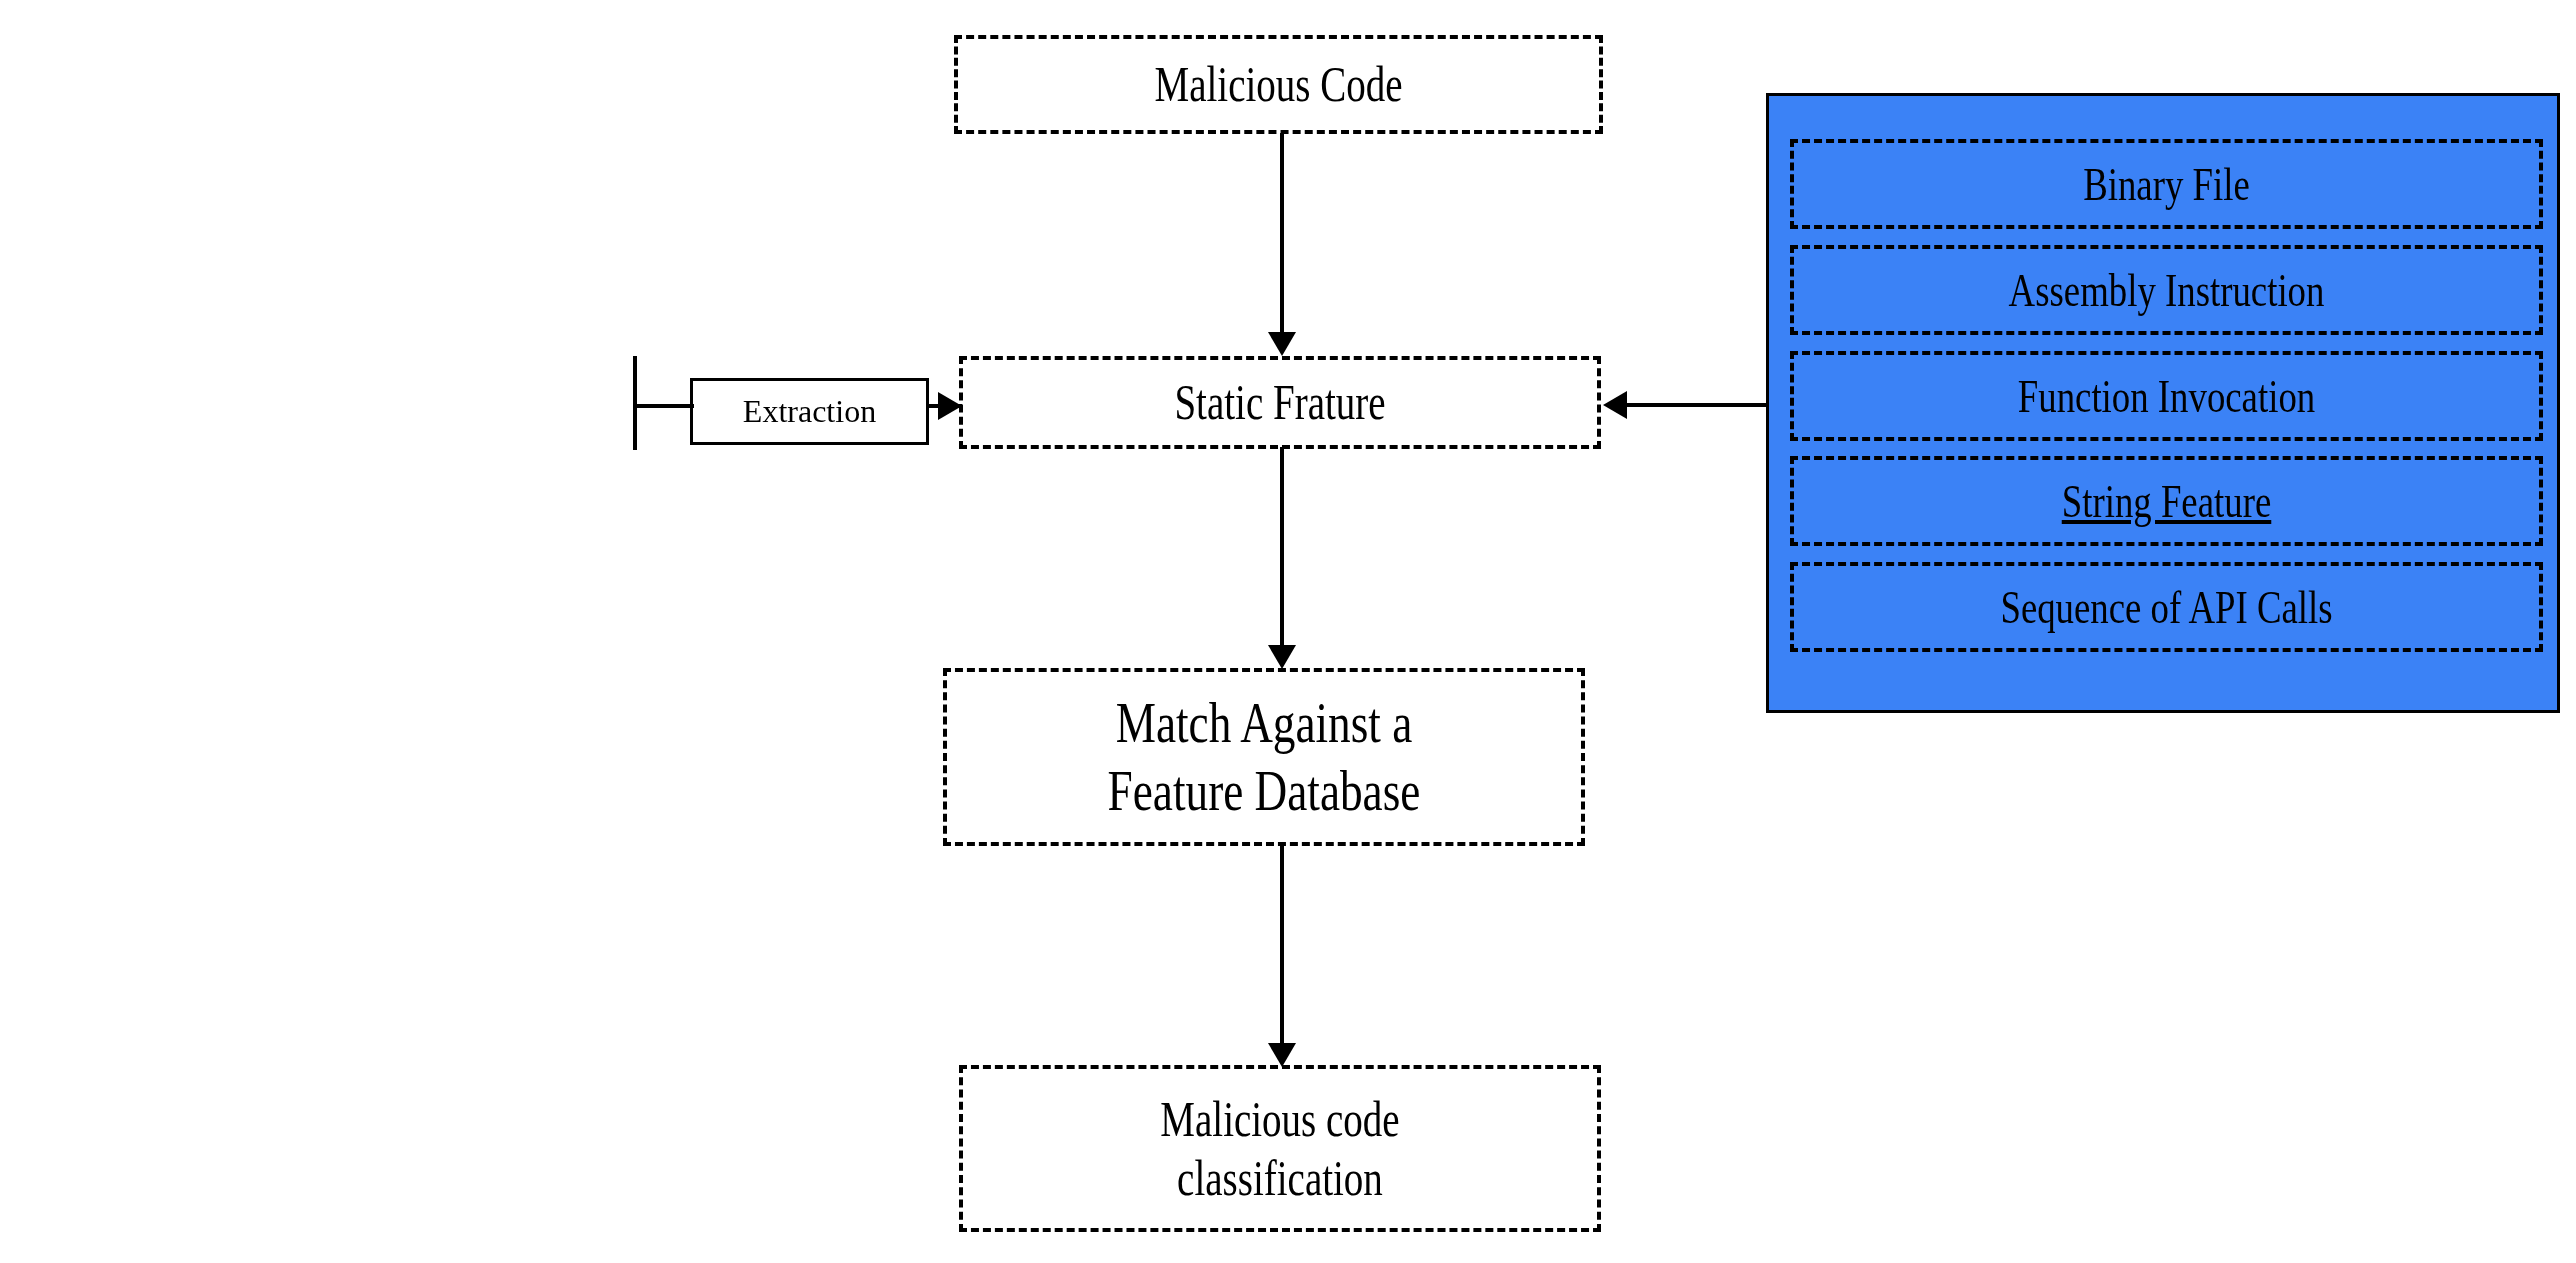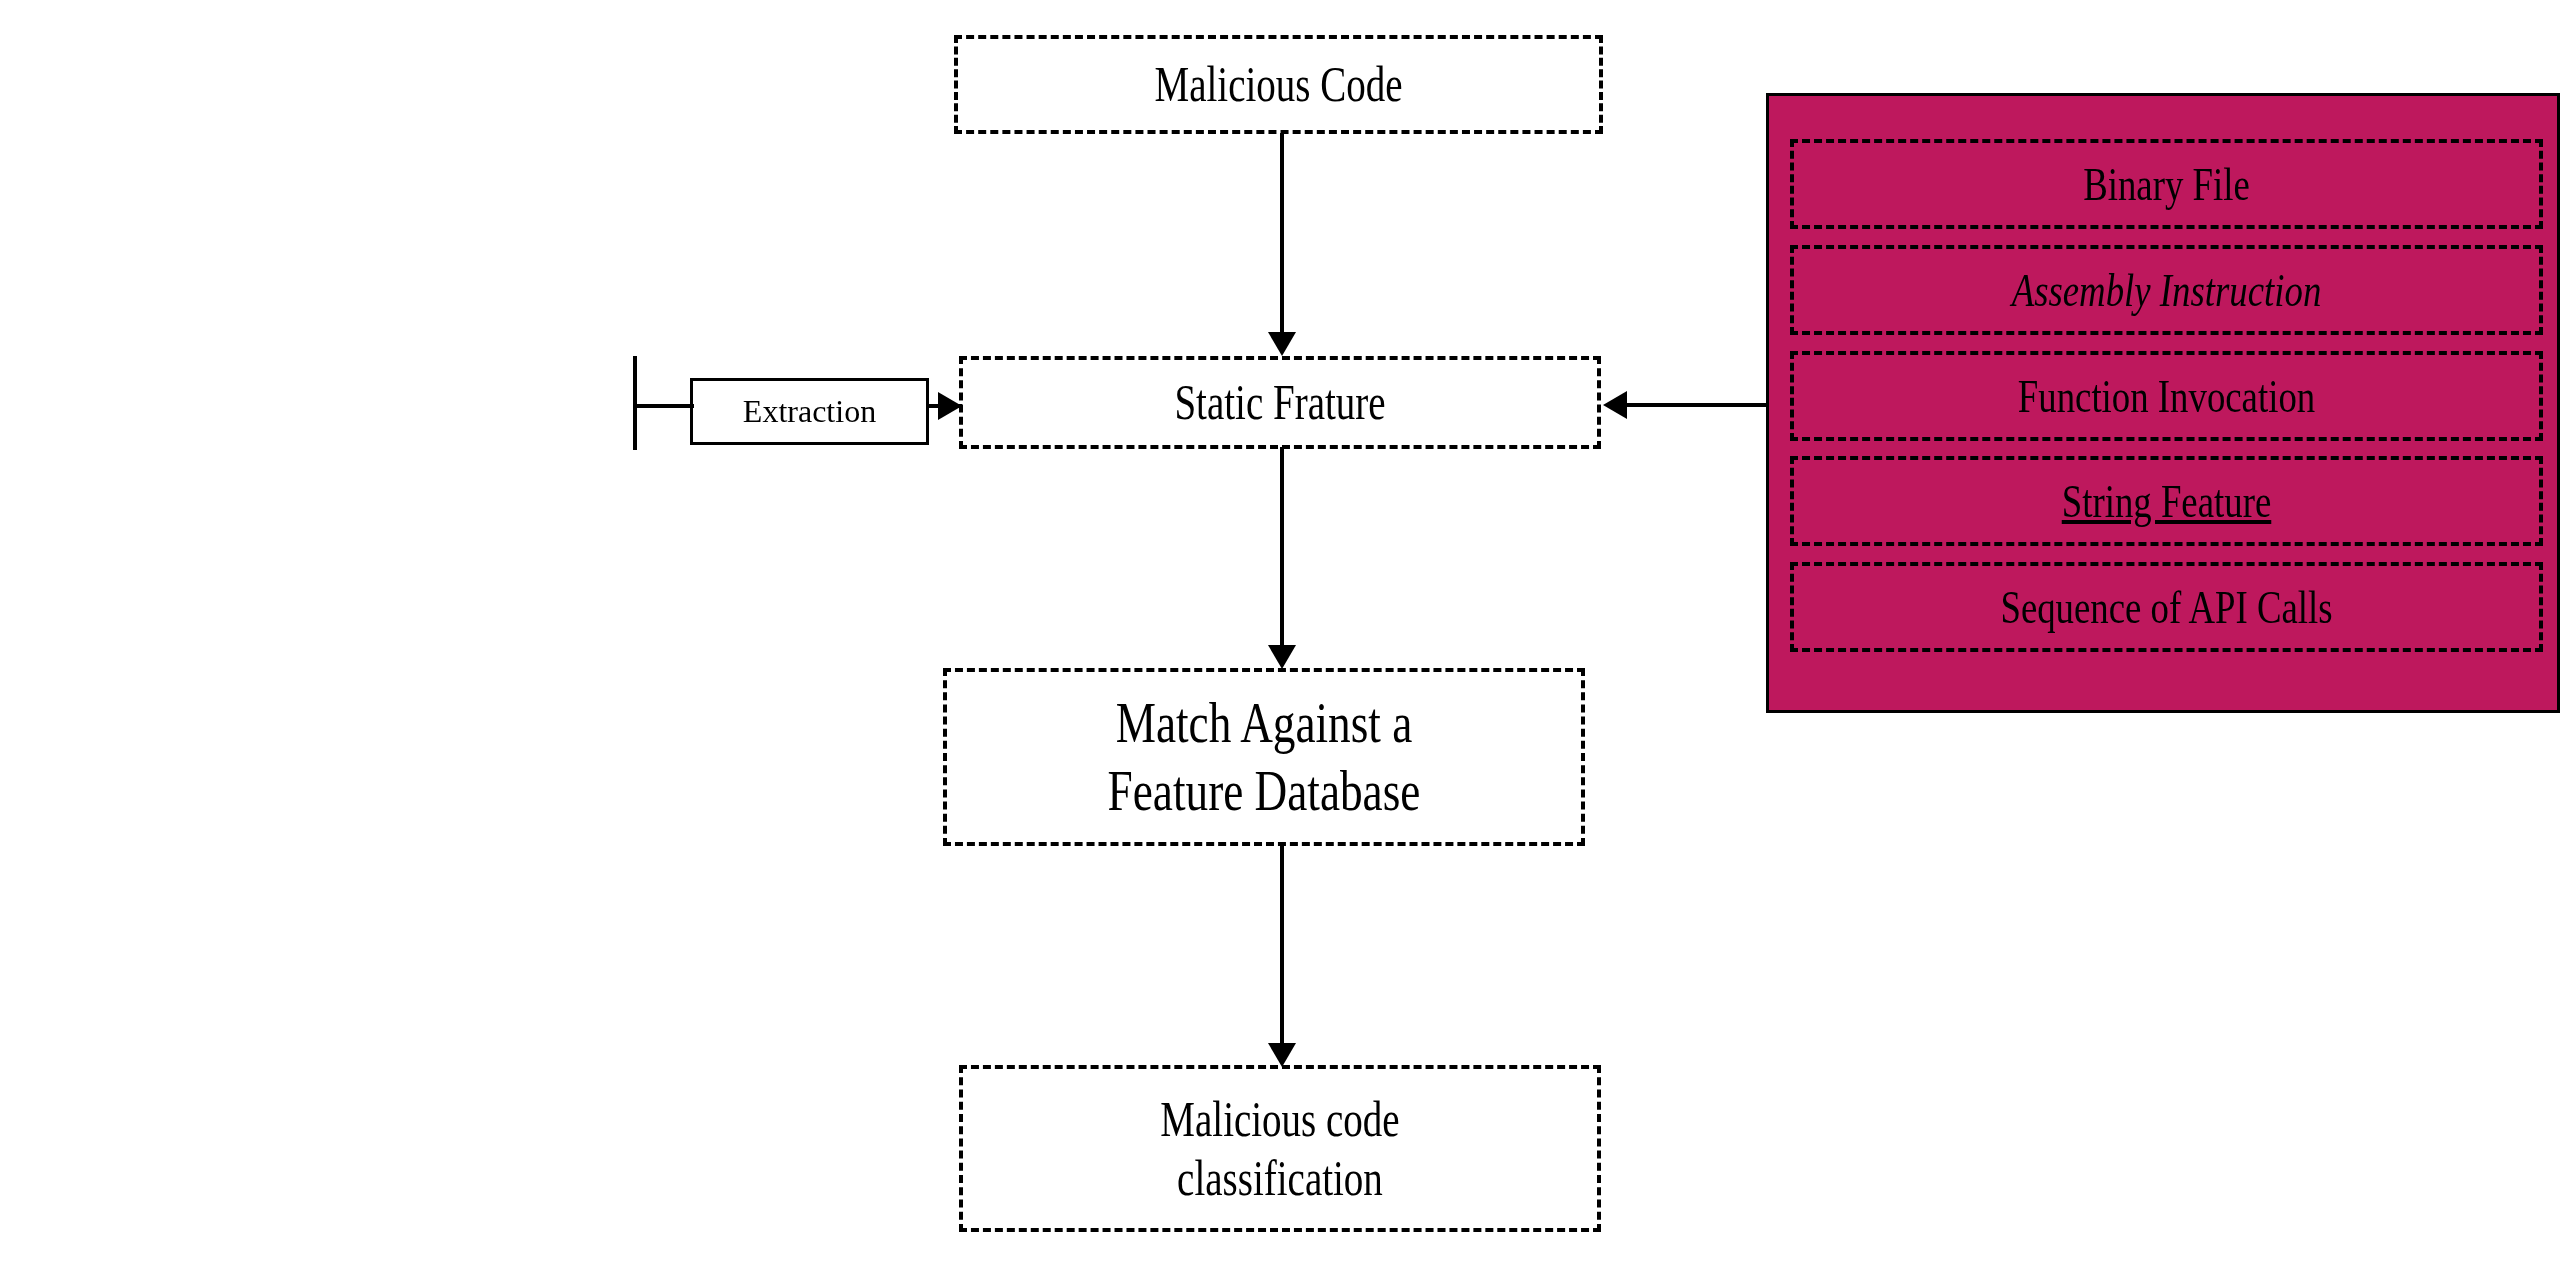--- a/index.html
+++ b/index.html
@@ -73,21 +73,21 @@
     font-size: 50px;
   }
 
   
   #feature-panel {
     position: absolute;
     left: 1766px; top: 93px;
     width: 794px; height: 620px;
     box-sizing: border-box;
     border: 3.2px solid #000;
-    background: #be185d;
+    background: #3b82f6;
   }
   #feature-panel .feature-item {
     position: absolute;
     left: 21px;
     width: 753px;
     height: 90px;
     box-sizing: border-box;
     border: 4px dashed #000;
     display: flex;
     align-items: center;
@@ -95,21 +95,21 @@
     font-size: 46px;
   }
   #feature-panel .feature-item .label {
     display: block;
     width: 100%;
     text-align: center;
     transform: scaleX(0.80);
     transform-origin: center center;
   }
   .fi0 { top: 43px; }
-  .fi1 { top: 149px; font-style: italic; }
+  .fi1 { top: 149px; }
   .fi2 { top: 255px; }
   .fi3 { top: 360px; text-decoration: underline; }
   .fi4 { top: 466px; }
 
   
   .line-v {
     position: absolute;
     width: 4px;
     background: #000;
   }

